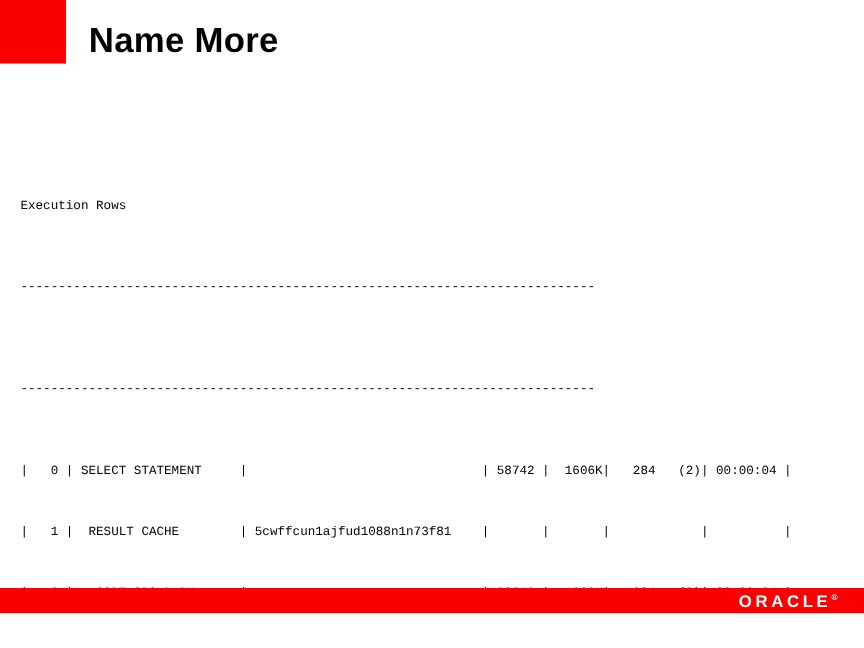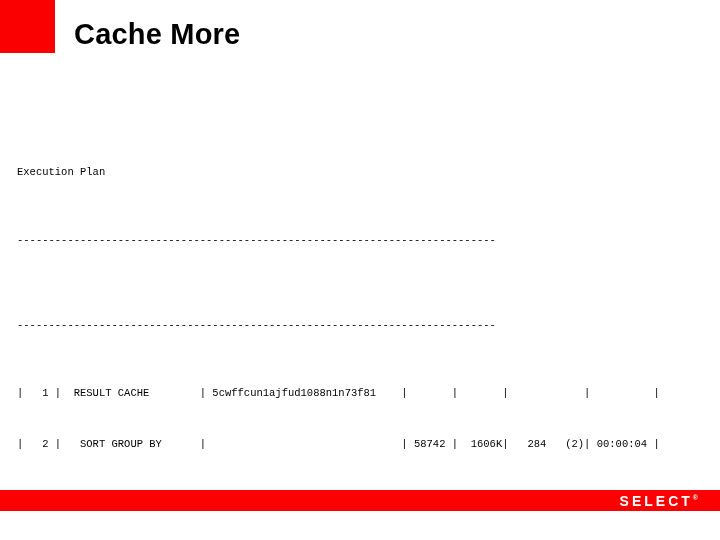--- a/index.html
+++ b/index.html
@@ -91,31 +91,32 @@
     height: 17px;
   }
 </style>
 </head>
 <body>
 
 <div id="slide">
 
   <div id="corner-block"></div>
 
-  <div id="slide-title">Cache More</div>
+  <div id="slide-title">Name More</div>
 
   <div id="console">
 
-    <span class="ln">Execution Plan</span>
+    <span class="ln">Execution Rows</span>
 
     <span class="ln">----------------------------------------------------------------------------</span>
 
 
     <span class="ln">----------------------------------------------------------------------------</span>
 
+    <span class="ln">|   0 | SELECT STATEMENT     |                               | 58742 |  1606K|   284   (2)| 00:00:04 |</span>
     <span class="ln">|   1 |  RESULT CACHE        | 5cwffcun1ajfud1088n1n73f81    |       |       |            |          |</span>
     <span class="ln">|   2 |   SORT GROUP BY      |                               | 58742 |  1606K|   284   (2)| 00:00:04 |</span>
     
 
     
 
     
     
 
     
@@ -129,15 +130,15 @@
     
     
     
     
     
     
 
   </div>
 
   <div id="footer-bar"></div>
-  <div id="oracle-logo"><span>SELECT</span><span class="tm">®</span></div>
+  <div id="oracle-logo"><span>ORACLE</span><span class="tm">®</span></div>
 
 </div>
 
 </body></html>

